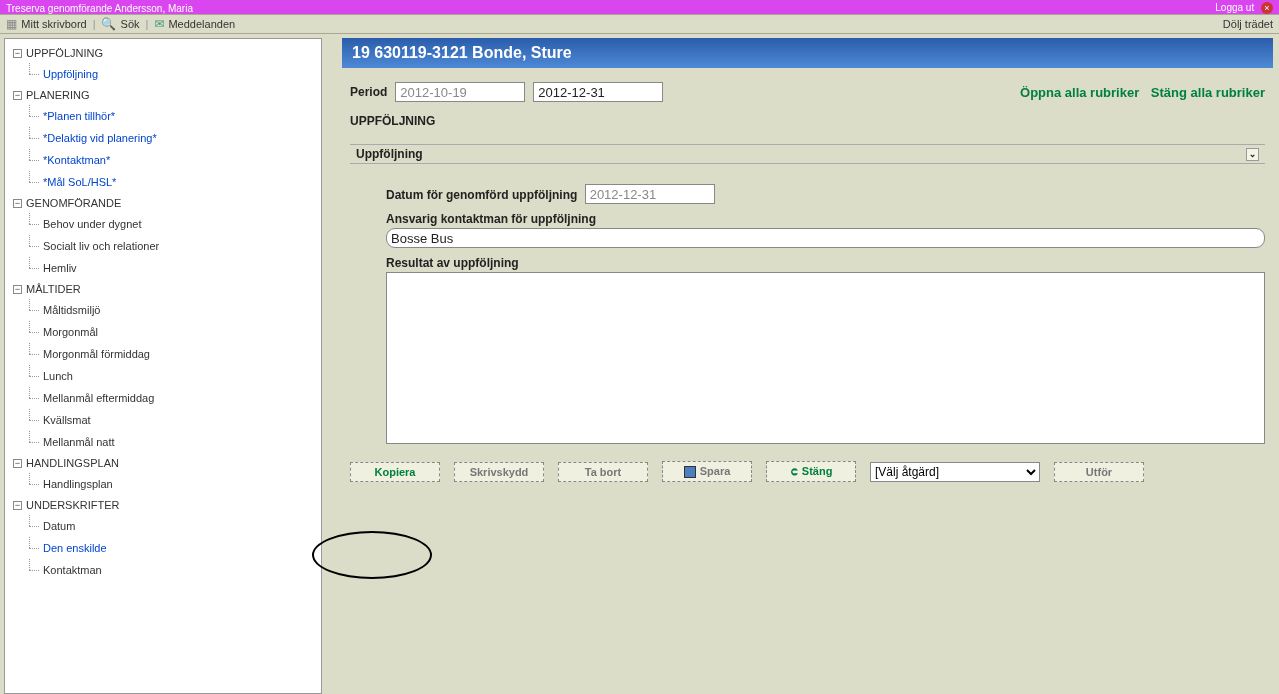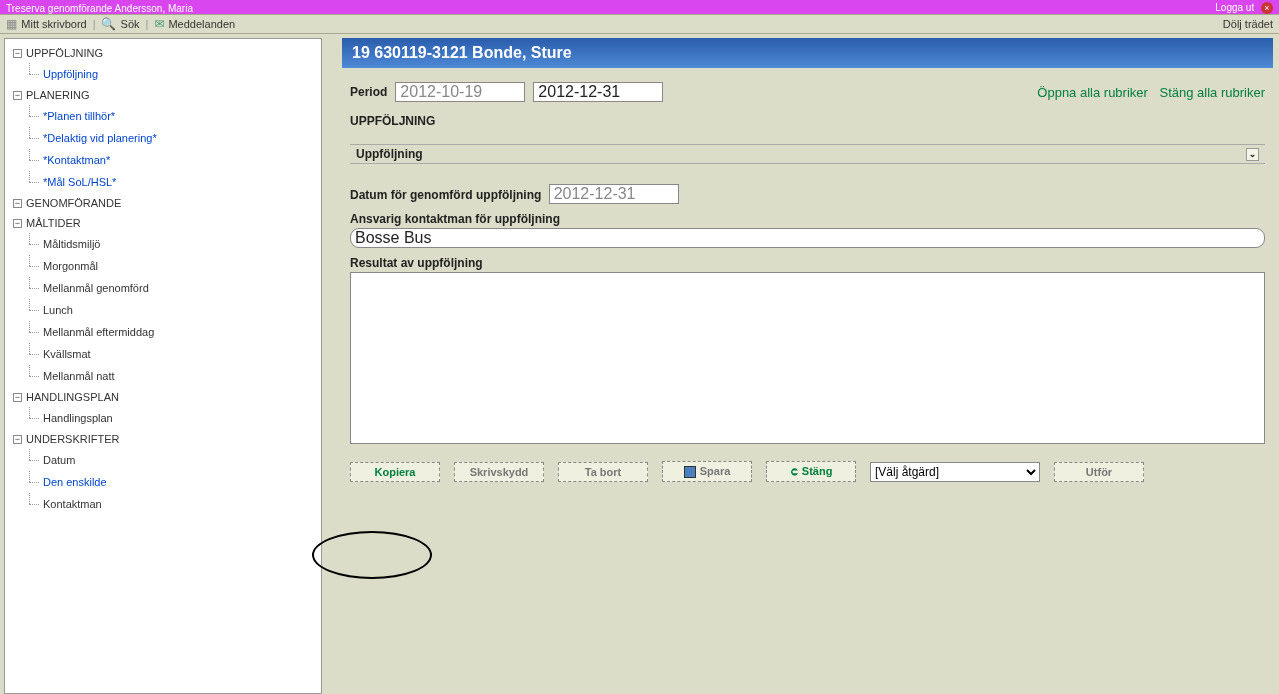--- a/index.html
+++ b/index.html
@@ -104,28 +104,28 @@
   color: #222;
   font-weight: bold;
   font-size: 12px;
 }
 .row { display: flex; align-items: center; gap: 8px; margin-bottom: 12px;}
 .row-label { font-weight: bold; }
 input[type=text] {
   border: 1px solid #888;
   background: #fff;
   padding: 2px 4px;
-  font-size: 16px;
+  font-size: 13px;
   color: #888;
   height: 20px;
 }
 input.dark { color: #222; }
 .open-links {
   margin-left: auto;
-  font-weight: normal;
+  font-weight: bold;
   color: #008040;
   font-size: 13px;
   cursor: pointer;
 }
 .open-links span { margin-left: 8px; }
 .section-title { font-size: 12px; font-weight: bold; margin: 6px 0 16px; }
 .section-bar {
   border-top: 1px solid #aaa;
   border-bottom: 1px solid #aaa;
   background: #dcddc8;
@@ -137,21 +137,21 @@
   font-size: 12px;
   margin-bottom: 20px;
 }
 .chev {
   width: 13px; height: 13px;
   border: 1px solid #999;
   display: flex; align-items: center; justify-content: center;
   font-size: 9px;
   background: #f4f4e8;
 }
-.field-block { margin-top: 6px; }
+.field-block { margin-top: 6px; margin-left: 36px; }
 .field-label { font-weight: bold; font-size: 12px; margin-bottom: 2px;}
 .full-input {
   width: 100%;
   border: 1px solid #888;
   background: #fff;
   padding: 2px 4px;
   font-size: 12px;
   height: 20px;
 }
 textarea.big {
@@ -242,28 +242,33 @@
       <div class="tree-children">
         <div class="tree-item">*Planen tillhör*</div>
         <div class="tree-item">*Delaktig vid planering*</div>
         <div class="tree-item">*Kontaktman*</div>
         <div class="tree-item">*Mål SoL/HSL*</div>
       </div>
       <div class="tree-group-header">
         <span class="tree-box">−</span>
         <span>GENOMFÖRANDE</span>
       </div>
+      <div class="tree-children">
+        <div class="tree-item black">Behov under dygnet</div>
+        <div class="tree-item black">Socialt liv och relationer</div>
+        <div class="tree-item black">Hemliv</div>
+      </div>
       <div class="tree-group-header">
         <span class="tree-box">−</span>
         <span>MÅLTIDER</span>
       </div>
       <div class="tree-children">
         <div class="tree-item black">Måltidsmiljö</div>
         <div class="tree-item black">Morgonmål</div>
-        <div class="tree-item black">Mellanmål genomförd</div>
+        <div class="tree-item black">Morgonmål förmiddag</div>
         <div class="tree-item black">Lunch</div>
         <div class="tree-item black">Mellanmål eftermiddag</div>
         <div class="tree-item black">Kvällsmat</div>
         <div class="tree-item black">Mellanmål natt</div>
       </div>
       <div class="tree-group-header">
         <span class="tree-box">−</span>
         <span>HANDLINGSPLAN</span>
       </div>
       <div class="tree-children">

